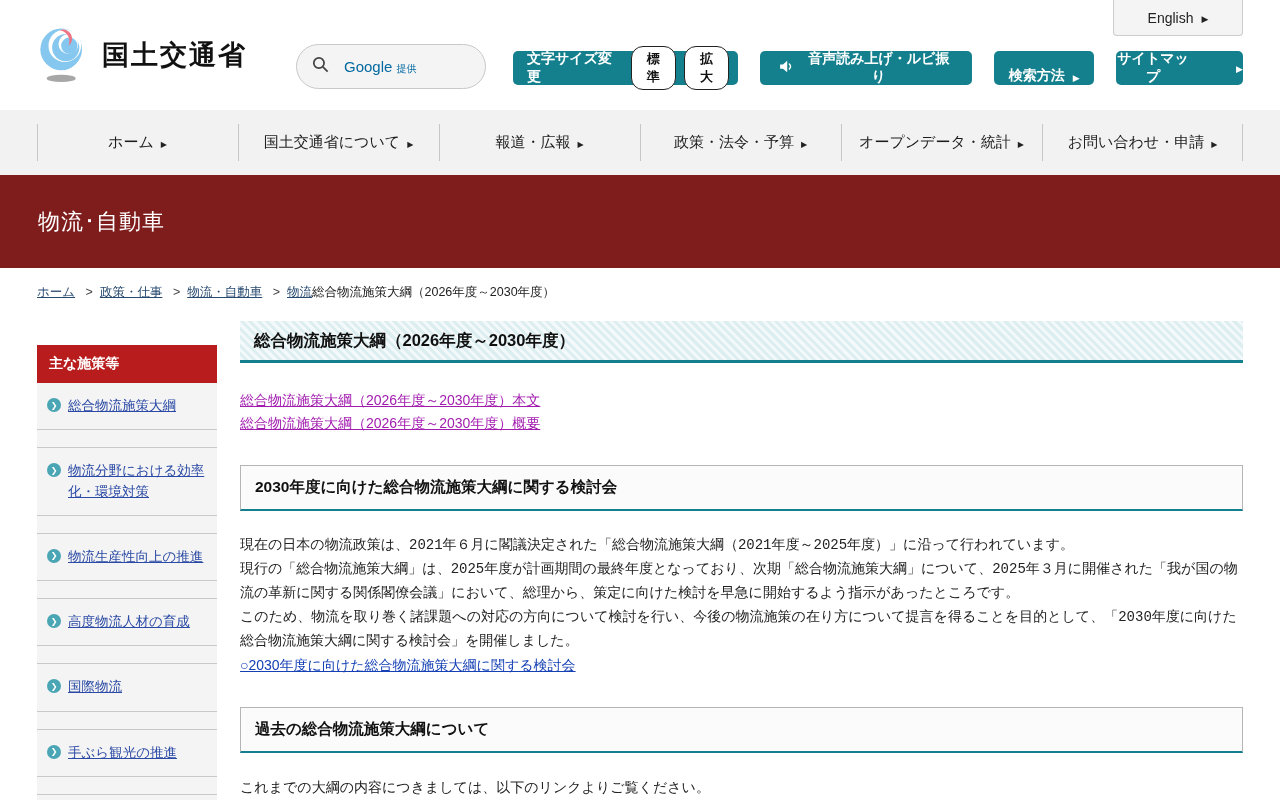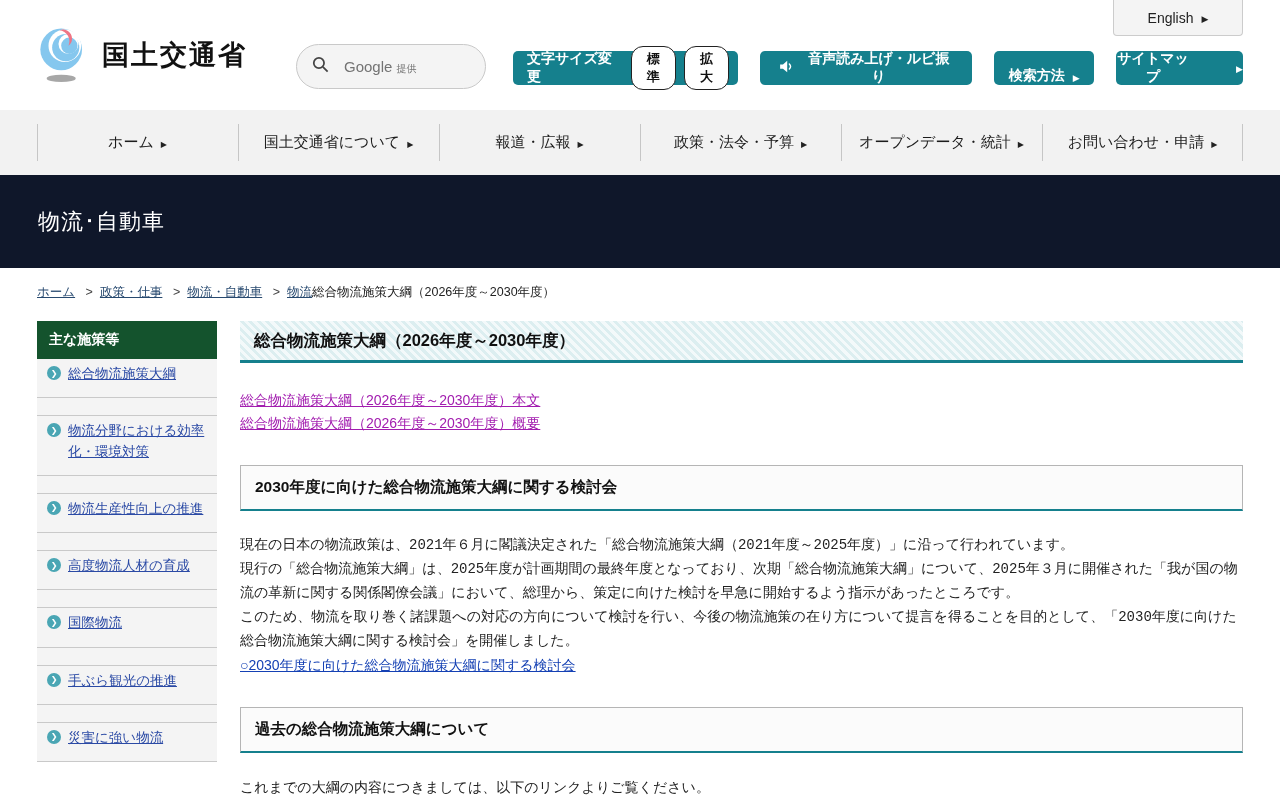--- a/index.html
+++ b/index.html
@@ -7,21 +7,21 @@
     font-family:"Liberation Sans","DejaVu Sans",sans-serif; color:#222; }
 
   
   .header { position:relative; height:110px; background:#fff; }
   .brand { position:absolute; left:34px; top:22px; display:flex; align-items:center; gap:10px; }
   .brand-name { font-size:27px; font-weight:bold; color:#111; letter-spacing:2px; }
 
   .searchbox { position:absolute; left:296px; top:44px; width:190px; height:45px;
     background:#f4f4f4; border:1px solid #c9c9c9; border-radius:23px;
     display:flex; align-items:center; padding:0 14px; gap:14px; cursor:text; }
-  .searchbox .hint { color:#737373; font-size:15px; }
+  .searchbox .hint { color:#0369a1; font-size:15px; }
   .searchbox .hint small { font-size:10px; margin-left:4px; }
 
   .teal-btn { background:#15808d; color:#fff; border:none; border-radius:5px;
     font-weight:bold; font-size:14px; display:inline-flex; align-items:center;
     justify-content:center; gap:8px; cursor:pointer; height:34px;
     font-family:inherit; }
   .btn-row { position:absolute; top:51px; left:513px; right:37px; display:flex; gap:22px; }
   .fontsize { padding:0 9px 0 14px; }
   .chip { background:#fff; color:#111; border:1px solid #222; border-radius:12px;
     font-weight:bold; font-size:13px; padding:3px 9px; cursor:pointer; font-family:inherit; }
@@ -43,40 +43,40 @@
     padding:0 37px; }
   .gnav-item { flex:1; display:flex; align-items:center; justify-content:center;
     gap:7px; font-size:15px; color:#1c1c1c; cursor:pointer; position:relative; }
   .gnav-item::before { content:""; position:absolute; left:0; top:14px; bottom:14px;
     width:1px; background:#c6c6c6; }
   .gnav-item:last-child::after { content:""; position:absolute; right:0; top:14px;
     bottom:14px; width:1px; background:#c6c6c6; }
   .gnav-item .arr::after { color:#222; font-size:8px; }
 
   
-  .banner { height:93px; background:#0f172a; display:flex; align-items:center; }
+  .banner { height:93px; background:#7f1d1d; display:flex; align-items:center; }
   .banner h1 { color:#fff; font-size:22px; font-weight:500; letter-spacing:1px;
     padding-left:38px; }
 
   
   .breadcrumb { padding:16px 37px 20px; font-size:12.5px; color:#333;
     display:flex; align-items:center; flex-wrap:wrap; }
   .crumb { color:#27496f; text-decoration:underline; cursor:pointer; }
   .crumb-item:not(:last-child)::after { content:">"; color:#444; margin:0 7px; }
   .crumb-current { color:#222; }
 
   
   .content-row { display:flex; align-items:flex-start; padding:0 37px; gap:23px; }
 
   
   .sidebar { width:180px; flex:0 0 180px; }
-  .side-head { background:#14532d; color:#fff; font-weight:bold; font-size:14px;
-    padding:10px 12px; }
+  .side-head { background:#b91c1c; color:#fff; font-weight:bold; font-size:14px;
+    padding:10px 12px;margin-top:24px; }
   .side-list { list-style:none; background:#f4f4f4; }
-  .side-item { display:flex; gap:7px; padding:5px 8px 13px 10px;
+  .side-item { display:flex; gap:7px; padding:13px 8px 13px 10px;
     border-bottom:1px solid #c9c9c9; cursor:pointer; }
   .side-spacer { height:18px; border-bottom:1px solid #c9c9c9; }
   .bullet { width:14px; height:14px; flex:0 0 14px; margin-top:2px; border-radius:50%;
     background:#4aa6b4; color:#fff; font-size:8px; display:inline-flex;
     align-items:center; justify-content:center; }
   .bullet::after { content:"❯"; }
   .side-link { color:#2b4aa5; font-size:13.5px; line-height:1.5;
     text-decoration:underline; cursor:pointer; }
 
   

